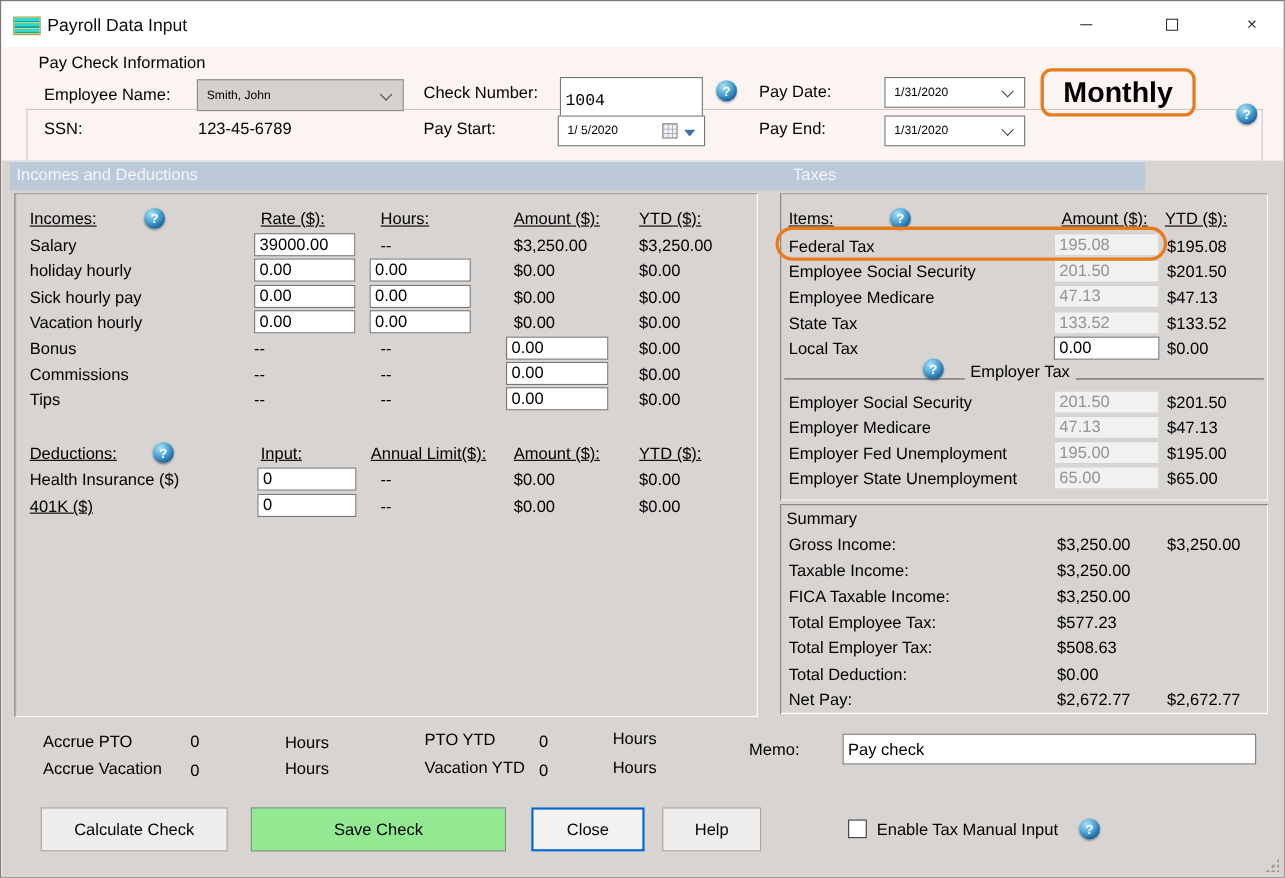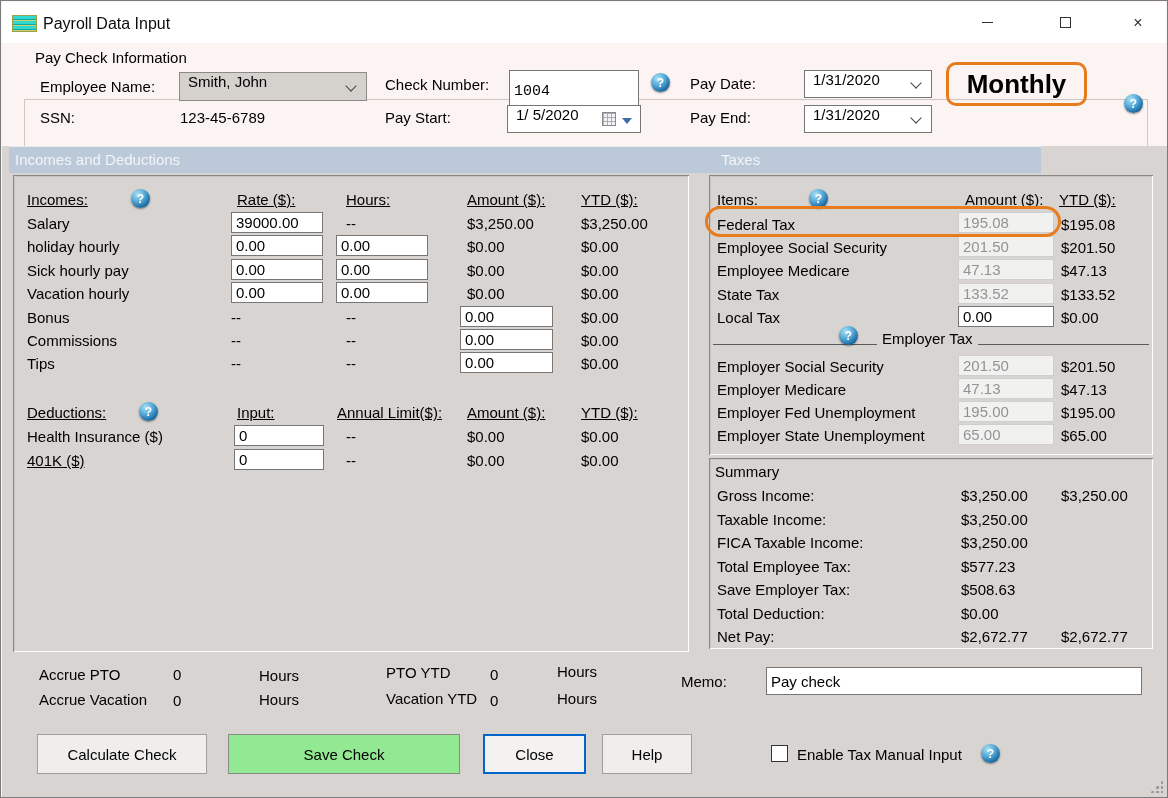--- a/index.html
+++ b/index.html
@@ -26,21 +26,21 @@
   .groupbox { position:absolute; left:22px; top:56px; width:1124px; height:82px;
               border:1px solid #CFC7C2; }
   .groupbox-label { position:absolute; left:28px; top:48px; font-size:15px; background:#FCF4F2;
                     padding:0 5px; color:#000; }
 
   .tbx { position:absolute; background:#fff; border:1px solid #767676; font-family:"Liberation Sans",sans-serif;
          font-size:15px; color:#000; padding:0 4px; outline:none; }
   .tbx.dis { background:#F1F1F0; color:#939393; border-color:#CFCFCF; }
 
   .combo { position:absolute; border:1px solid #767676; background:#fff; display:flex;
-           align-items:flex-start; padding:0 8px; font-size:15px; color:#000; }
+           align-items:center; padding:0 8px; font-size:11px; color:#000; }
   .combo.graybg { background:#D5D2CE; border-color:#8a8a8a; }
   .chev { width:8px; height:8px; border-right:1.6px solid #444; border-bottom:1.6px solid #444;
           transform:rotate(45deg); position:absolute; right:11px; top:8px; }
   .cal-icon { position:absolute; right:24px; top:6px; width:14px; height:14px; border:1px solid #8a8a8a;
           background-image:linear-gradient(to right,#aab 1px,transparent 1px),
                            linear-gradient(to bottom,#aab 1px,transparent 1px);
           background-size:4px 4px; background-color:#f4f4f6; }
   .blue-tri { position:absolute; right:8px; top:12px; width:0; height:0;
           border-left:5px solid transparent; border-right:5px solid transparent;
           border-top:6px solid #3a6ea5; }
@@ -278,21 +278,21 @@
 
   <div class="lb" style="left:716px; top:510px;">Taxable Income:</div>
   <div class="lb" style="left:960px; top:510px;">$3,250.00</div>
 
   <div class="lb" style="left:716px; top:533px;">FICA Taxable Income:</div>
   <div class="lb" style="left:960px; top:533px;">$3,250.00</div>
 
   <div class="lb" style="left:716px; top:557px;">Total Employee Tax:</div>
   <div class="lb" style="left:960px; top:557px;">$577.23</div>
 
-  <div class="lb" style="left:716px; top:580px;">Save Employer Tax:</div>
+  <div class="lb" style="left:716px; top:580px;">Total Employer Tax:</div>
   <div class="lb" style="left:960px; top:580px;">$508.63</div>
 
   <div class="lb" style="left:716px; top:604px;">Total Deduction:</div>
   <div class="lb" style="left:960px; top:604px;">$0.00</div>
 
   <div class="lb" style="left:716px; top:627px;">Net Pay:</div>
   <div class="lb" style="left:960px; top:627px;">$2,672.77</div>
   <div class="lb" style="left:1060px; top:627px;">$2,672.77</div>
 
   <div class="lb" style="left:38px; top:665px;">Accrue PTO</div>

